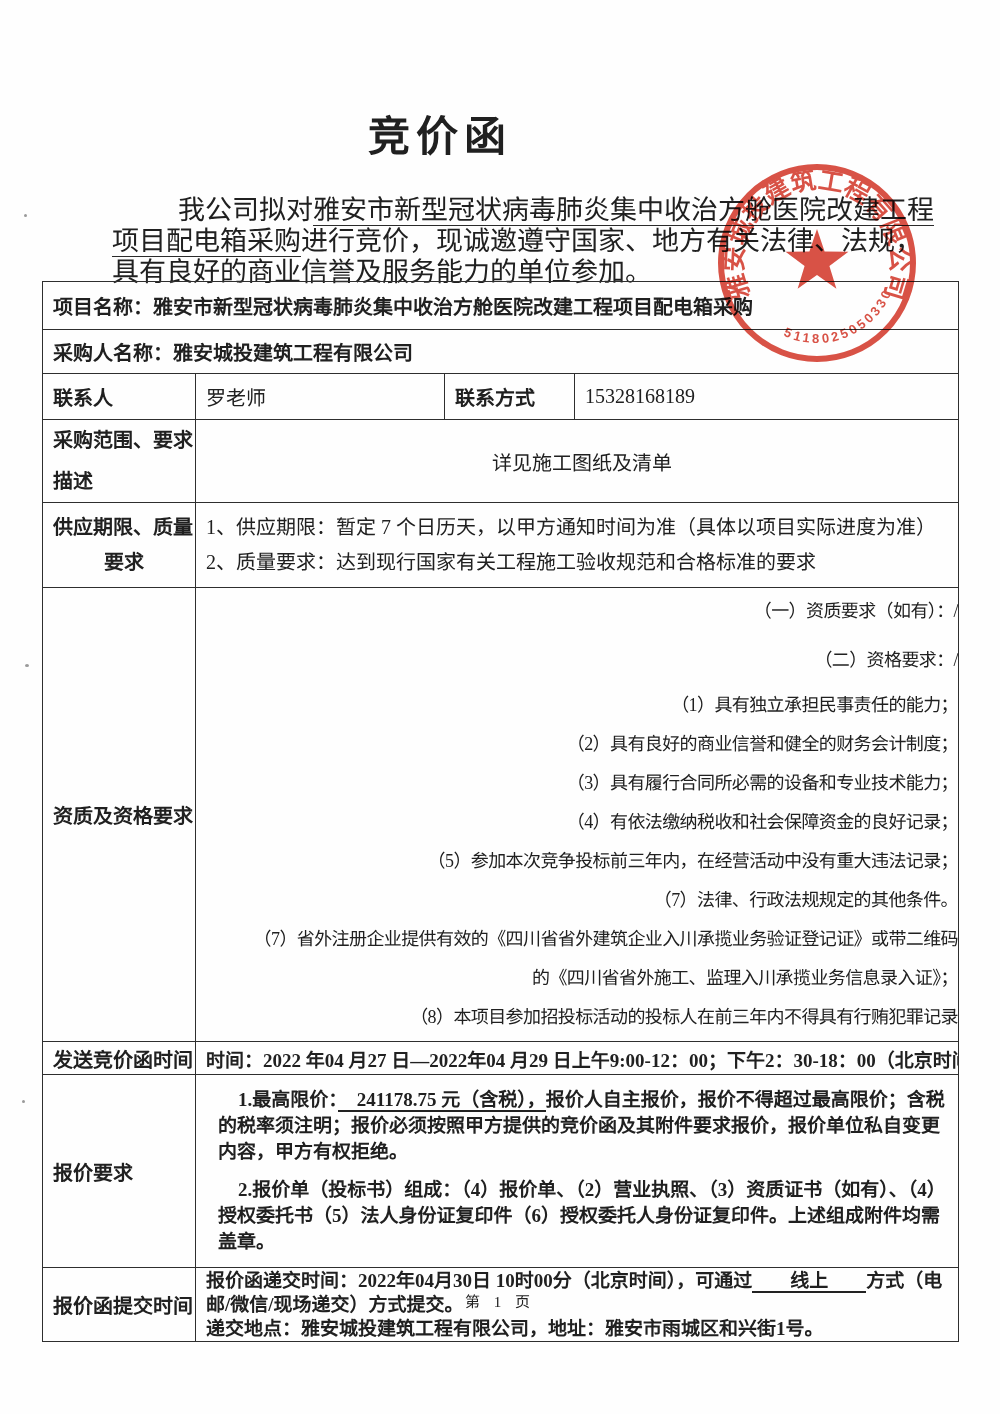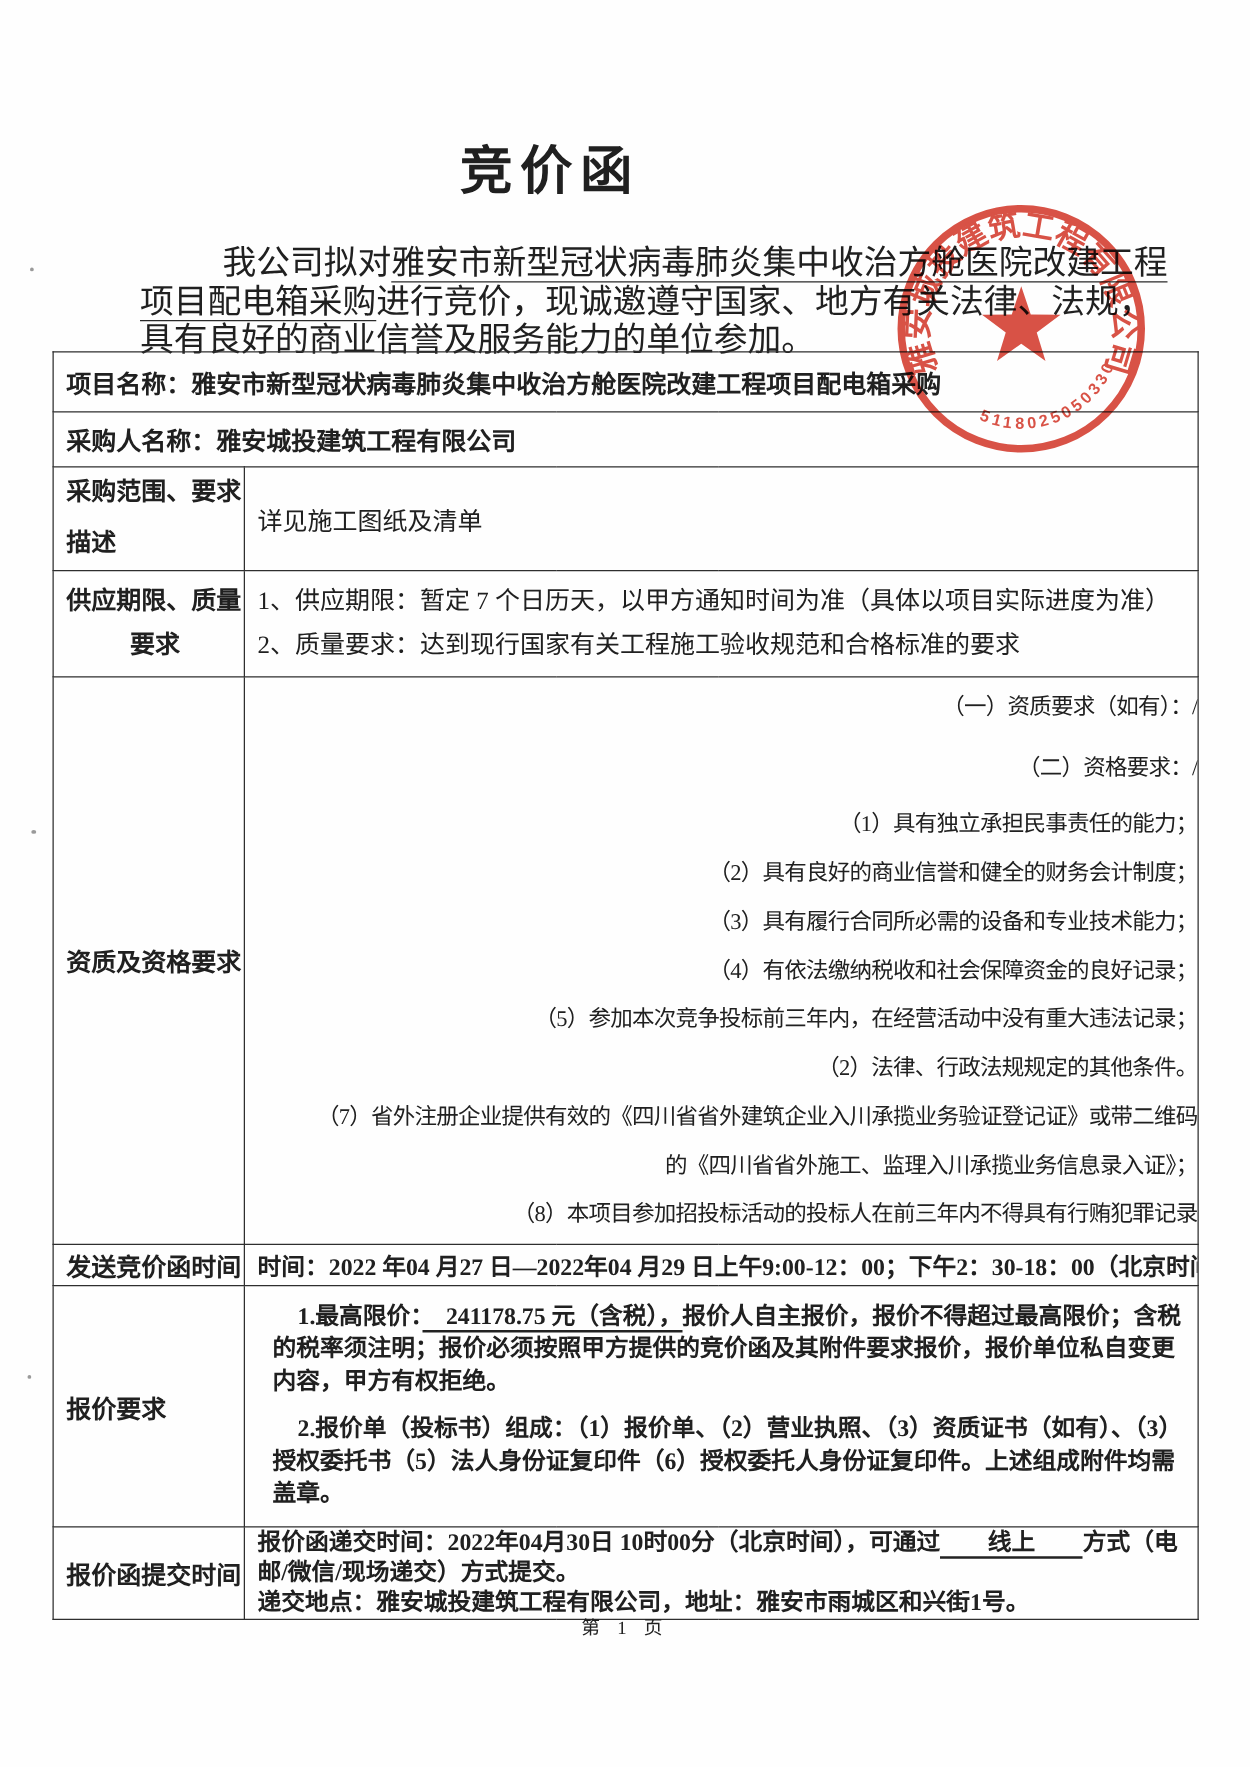--- a/index.html
+++ b/index.html
@@ -33,21 +33,21 @@
   }
   table.doc-table td{
     border:1.6px solid #2e2e2e;padding:0 0 0 10px;vertical-align:middle;
     overflow:hidden;
   }
   tr.r1{height:48px}  tr.r2{height:44px}  tr.r3{height:46px}
   tr.r4{height:82px}  tr.r5{height:85px}  tr.r6{height:454px}
   tr.r7{height:33px}  tr.r8{height:130px} tr.r9{height:74px}
   .b{font-weight:bold;}
   .lab2{vertical-align:top;line-height:41px;padding-top:6px;}
-  .cell-top{vertical-align:top;padding-top:8px;}
+  .cell-top{vertical-align:top;padding-top:8px;text-align:center;}
   .scope-val{padding-left:34px;}
   .supply-cell{vertical-align:top;padding-top:6px;line-height:35px;white-space:nowrap;}
   .supply-lab{vertical-align:top;padding-top:6px;line-height:35px;}
   .supply-lab .cline{text-align:center;}
 
   .qual-cell{vertical-align:top;padding:6px 0 0 0;text-align:right;}
   .qual-list{width:100%;overflow:hidden;font-size:18px;letter-spacing:-0.6px;}
   .qual-line{line-height:39px;white-space:nowrap;}
   .q1{padding-left:12px;}
   .q2{padding-left:46px;}
@@ -94,20 +94,26 @@
         <col style="width:130px">
         <col style="width:384px">
     </colgroup>
     <tbody>
         <tr class="r1">
       <td colspan="4" class="b"><span>项目名称：</span><span>雅安市新型冠状病毒肺炎集中收治方舱医院改建工程项目配电箱采购</span></td>
     </tr>
     <tr class="r2">
       <td colspan="4" class="b"><span>采购人名称：</span><span>雅安城投建筑工程有限公司</span></td>
     </tr>
+    <tr class="r3">
+      <td class="b">联系人</td>
+      <td>罗老师</td>
+      <td class="b">联系方式</td>
+      <td>15328168189</td>
+    </tr>
     <tr class="r4">
       <td class="b lab2">
         <div>采购范围、要求</div>
         <div>描述</div>
       </td>
       <td colspan="3" class="cell-top scope-val">详见施工图纸及清单</td>
     </tr>
     <tr class="r5">
       <td class="b supply-lab">
         <div>供应期限、质量</div>
@@ -122,36 +128,36 @@
       <td class="b">资质及资格要求</td>
       <td colspan="3" class="qual-cell">
         <div class="qual-list">
               <div class="qual-line q1">（一）资质要求（如有）：/</div>
               <div class="qual-line q1">（二）资格要求：/</div>
               <div class="qual-line q2">（1）具有独立承担民事责任的能力；</div>
               <div class="qual-line q2">（2）具有良好的商业信誉和健全的财务会计制度；</div>
               <div class="qual-line q2">（3）具有履行合同所必需的设备和专业技术能力；</div>
               <div class="qual-line q2">（4）有依法缴纳税收和社会保障资金的良好记录；</div>
               <div class="qual-line q2">（5）参加本次竞争投标前三年内，在经营活动中没有重大违法记录；</div>
-              <div class="qual-line q2">（2）法律、行政法规规定的其他条件。</div>
+              <div class="qual-line q2">（7）法律、行政法规规定的其他条件。</div>
               <div class="qual-line q2">（7）省外注册企业提供有效的《四川省省外建筑企业入川承揽业务验证登记证》或带二维码</div>
               <div class="qual-line q1">的《四川省省外施工、监理入川承揽业务信息录入证》；</div>
               <div class="qual-line q2">（8）本项目参加招投标活动的投标人在前三年内不得具有行贿犯罪记录</div>
             </div>
       </td>
     </tr>
     <tr class="r7">
       <td class="b">发送竞价函时间</td>
       <td colspan="3" class="b sendtime-cell">时间：2022 年04 月27 日—2022年04 月29 日上午9:00-12：00；下午2：30-18：00（北京时间）。</td>
     </tr>
     <tr class="r8">
       <td class="b">报价要求</td>
       <td colspan="3" class="b quote-cell">
         <p><span>1.最高限价：</span><span class="u">　241178.75 元（含税），</span><span>报价人自主报价，报价不得超过最高限价；含税的税率须注明；报价必须按照甲方提供的竞价函及其附件要求报价，报价单位私自变更内容，甲方有权拒绝。</span></p>
-        <p>2.报价单（投标书）组成：（1）报价单、（2）营业执照、（3）资质证书（如有）、（3）授权委托书（5）法人身份证复印件（6）授权委托人身份证复印件。上述组成附件均需盖章。</p>
+        <p>2.报价单（投标书）组成：（4）报价单、（2）营业执照、（3）资质证书（如有）、（4）授权委托书（5）法人身份证复印件（6）授权委托人身份证复印件。上述组成附件均需盖章。</p>
       </td>
     </tr>
     <tr class="r9">
       <td class="b">报价函提交时间</td>
       <td colspan="3" class="b submit-cell">
         <div><span>报价函递交时间：2022年04月30日 10时00分（北京时间），可通过</span><span class="u">　　线上　　</span><span>方式（电邮/微信/现场递交）方式提交。</span></div>
         <div>递交地点：雅安城投建筑工程有限公司，地址：雅安市雨城区和兴街1号。</div>
       </td>
     </tr>
   </tbody>

